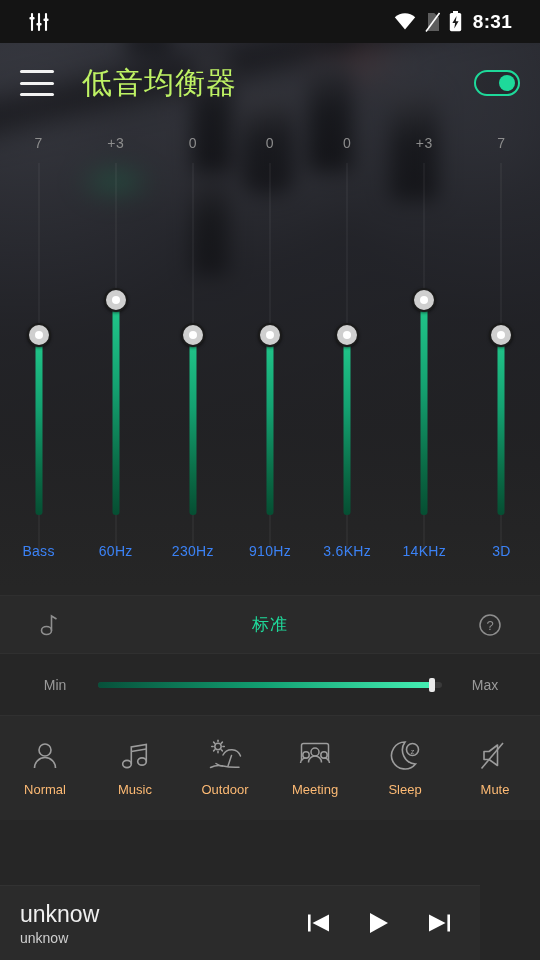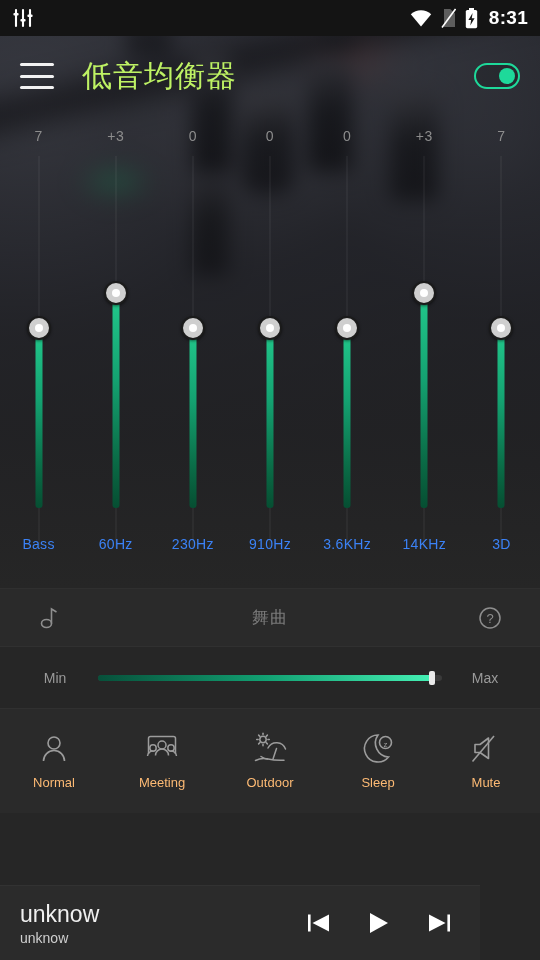--- a/index.html
+++ b/index.html
@@ -6,22 +6,22 @@
   html,body { width:540px; height:960px; overflow:hidden; }
   body {
     font-family: "Liberation Sans", sans-serif;
     background:#262626;
     color:#e8e8e8;
     position:relative;
   }
 
   
   .statusbar{
-    height:36px; background:#141414; display:flex; align-items:center;
-    padding:0 12px; position:relative; z-index:30;
+    height:43px; background:#141414; display:flex; align-items:center;
+    padding:0 28px; position:relative; z-index:30;
   }
   .sb-left{ display:flex; align-items:center; gap:8px; }
   .sb-right{ margin-left:auto; display:flex; align-items:center; gap:9px; }
   .sb-time{ font-size:19px; font-weight:600; color:#fff; letter-spacing:.3px; margin-left:2px;}
 
   
   .bgphoto{
     position:absolute; top:36px; left:0; width:540px; height:552px;
     overflow:hidden; z-index:0; background:#2a2b31;
   }
@@ -314,21 +314,21 @@
 
 <div class="presets">
   <div class="preset-icon">
     <svg width="20" height="24" viewBox="0 0 20 24">
       <g fill="none" stroke="#8e8e8e" stroke-width="1.6">
         <ellipse cx="6.5" cy="17.5" rx="5" ry="4"></ellipse>
         <path d="M11.5 17.5 V3 L16.5 6"></path>
       </g>
     </svg>
   </div>
-  <div class="preset-tab">舞曲</div>
+  <div class="preset-tab active">标准</div>
   <div class="preset-icon">
     <svg width="24" height="24" viewBox="0 0 24 24">
       <circle cx="12" cy="12" r="10" fill="none" stroke="#8e8e8e" stroke-width="1.5"></circle>
       <text x="12" y="17" font-size="13" fill="#8e8e8e" text-anchor="middle" font-family="Liberation Sans, sans-serif">?</text>
     </svg>
   </div>
 </div>
 
 <div class="range-row">
   <span class="range-label">Min</span>
@@ -346,36 +346,32 @@
       <svg width="34" height="34" viewBox="0 0 34 34">
         <g fill="none" stroke="#9c9c9c" stroke-width="1.6">
           <circle cx="17" cy="11" r="6"></circle>
           <path d="M6.5 29 a10.5 10.5 0 0 1 21 0"></path>
         </g>
       </svg>
     </span>
     <span class="mode-label">Normal</span>
   </div>
 
-
-  <div class="mode">
-    <span>
-      <svg width="36" height="34" viewBox="0 0 36 34">
-        <g fill="none" stroke="#9c9c9c" stroke-width="1.5">
-          <path d="M4.5 22 V6.5 a2 2 0 0 1 2 -2 H29.5 a2 2 0 0 1 2 2 V22"></path>
-          <circle cx="18" cy="13" r="4"></circle>
-          <path d="M11.5 23.5 a6.5 6.5 0 0 1 13 0"></path>
-          <circle cx="9" cy="16" r="3.2"></circle>
-          <path d="M3.5 24 a5.5 5.5 0 0 1 6 -5"></path>
-          <circle cx="27" cy="16" r="3.2"></circle>
-          <path d="M32.5 24 a5.5 5.5 0 0 0 -6 -5"></path>
-        </g>
-      </svg>
-    </span>
-    <span class="mode-label">Meeting</span>
+  <div class="mode">
+    <span>
+      <svg width="34" height="34" viewBox="0 0 34 34">
+        <g fill="none" stroke="#9c9c9c" stroke-width="1.6">
+          <ellipse cx="9" cy="25" rx="4.3" ry="3.6"></ellipse>
+          <ellipse cx="24" cy="22.5" rx="4.3" ry="3.6"></ellipse>
+          <path d="M13.3 25 V8 L28.3 5.5 V22.5"></path>
+          <path d="M13.3 12.5 L28.3 10"></path>
+        </g>
+      </svg>
+    </span>
+    <span class="mode-label">Music</span>
   </div>
 
   <div class="mode">
     <span>
       <svg width="36" height="34" viewBox="0 0 36 34">
         <g fill="none" stroke="#9c9c9c" stroke-width="1.5" stroke-linecap="round">
           <circle cx="11" cy="7.5" r="3.2"></circle>
           <line x1="11" y1="1.2" x2="11" y2="2.6"></line>
             <line x1="11" y1="12.4" x2="11" y2="13.8"></line>
           <line x1="4.7" y1="7.5" x2="6.1" y2="7.5"></line>
@@ -389,20 +385,37 @@
           <path d="M3.5 28.5 q6 -3 12.5 -1.5 q7 1.6 16 1.2"></path>
           <path d="M9 24.5 q3.5 2.5 6.5 2.6"></path>
         </g>
       </svg>
     </span>
     <span class="mode-label">Outdoor</span>
   </div>
 
   <div class="mode">
     <span>
+      <svg width="36" height="34" viewBox="0 0 36 34">
+        <g fill="none" stroke="#9c9c9c" stroke-width="1.5">
+          <path d="M4.5 22 V6.5 a2 2 0 0 1 2 -2 H29.5 a2 2 0 0 1 2 2 V22"></path>
+          <circle cx="18" cy="13" r="4"></circle>
+          <path d="M11.5 23.5 a6.5 6.5 0 0 1 13 0"></path>
+          <circle cx="9" cy="16" r="3.2"></circle>
+          <path d="M3.5 24 a5.5 5.5 0 0 1 6 -5"></path>
+          <circle cx="27" cy="16" r="3.2"></circle>
+          <path d="M32.5 24 a5.5 5.5 0 0 0 -6 -5"></path>
+        </g>
+      </svg>
+    </span>
+    <span class="mode-label">Meeting</span>
+  </div>
+
+  <div class="mode">
+    <span>
       <svg width="34" height="34" viewBox="0 0 34 34">
         <g fill="none" stroke="#9c9c9c" stroke-width="1.6">
           <path d="M17 3 a13.5 13.5 0 1 0 10.5 22 A14 14 0 0 1 17 3 Z"></path>
           <circle cx="24.5" cy="10.5" r="6"></circle>
         </g>
         <text x="24.5" y="14.5" font-size="8" fill="#9c9c9c" text-anchor="middle" font-family="Liberation Sans, sans-serif">z</text>
       </svg>
     </span>
     <span class="mode-label">Sleep</span>
   </div>

